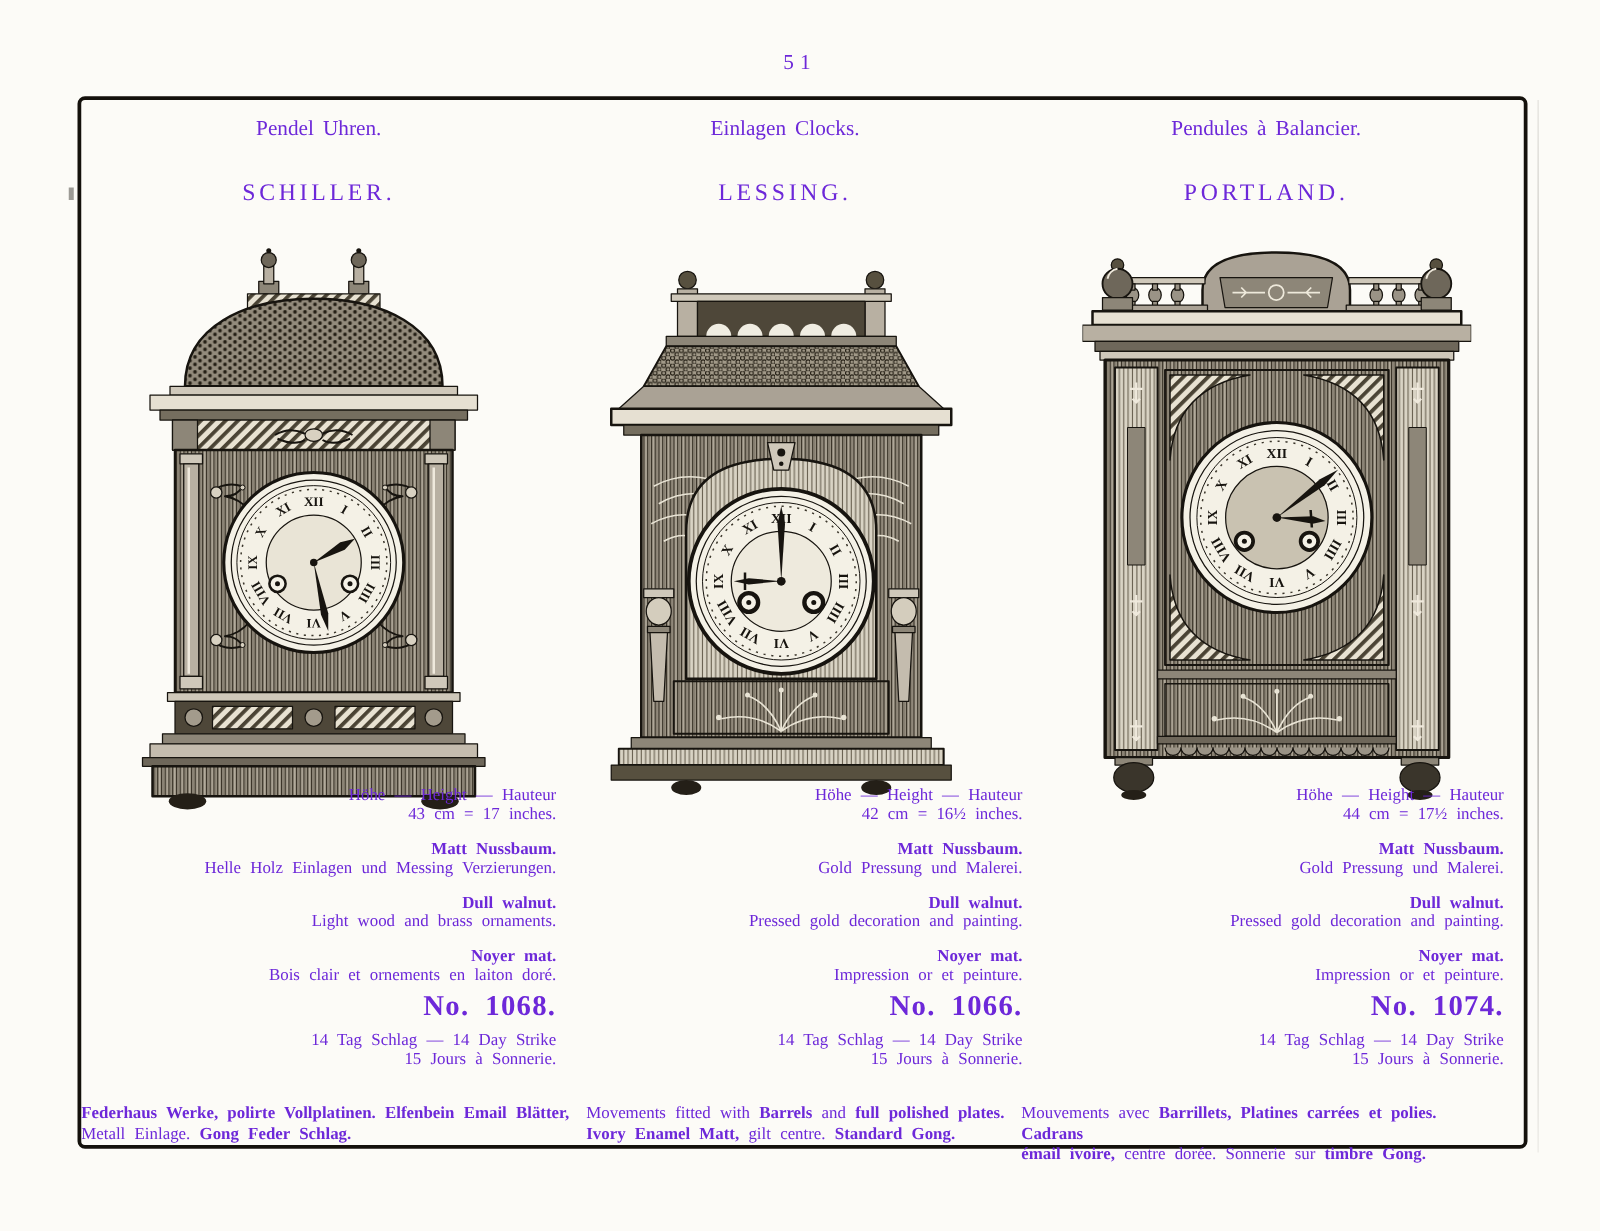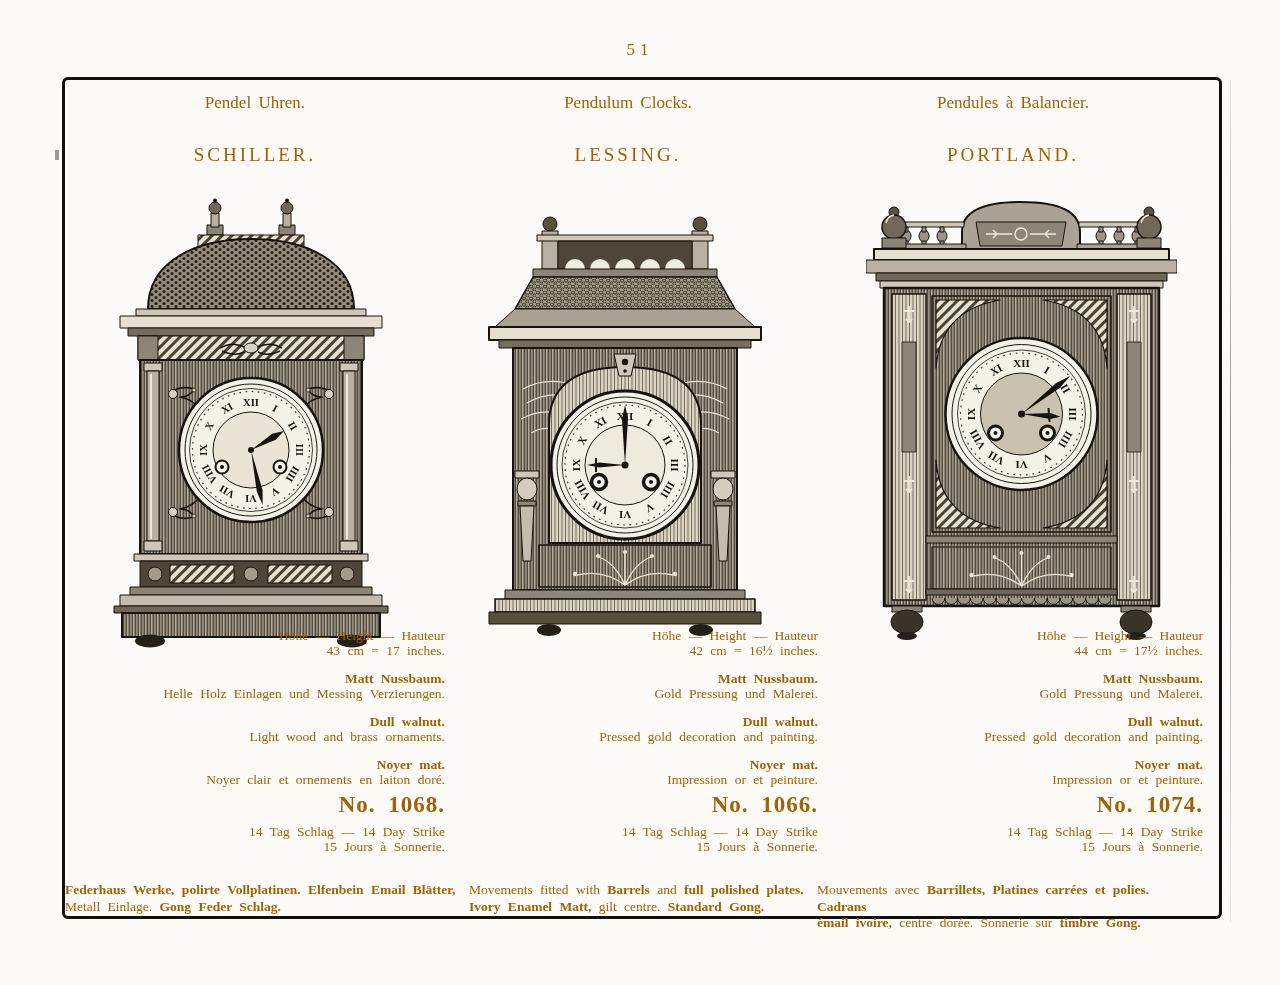--- a/index.html
+++ b/index.html
@@ -1,18 +1,18 @@
 <!DOCTYPE html>
 <html><head>
 <meta charset="utf-8">
 <style>
   html,body{margin:0;padding:0;}
   body{width:1280px;height:985px;background:#e8e6e0;}
   .page{position:relative;width:1280px;height:985px;background:#fcfbf7;overflow:hidden;
-        font-family:"Liberation Serif","DejaVu Serif",serif;color:#a16207;}
+        font-family:"Liberation Serif","DejaVu Serif",serif;color:#6d28d9;}
   .page-number{position:absolute;top:40px;left:0;width:100%;text-align:center;
         font-size:17px;letter-spacing:5px;}
   .frame{position:absolute;left:62px;top:77px;width:1154px;height:836px;
         border:3px solid #14110c;border-radius:6px;}
   .col{position:absolute;top:0;height:836px;}
   .col1{left:0;width:380px;}
   .col2{left:373px;width:380px;}
   .col3{left:758px;width:380px;}
   .lang-header{position:absolute;top:13px;width:100%;text-align:center;font-size:17px;word-spacing:3px;}
   .clock-name{position:absolute;top:64px;width:100%;text-align:center;font-size:19px;letter-spacing:3px;}
@@ -210,29 +210,29 @@
       </div>
 
       <div class="specs">
         <p>Höhe — Height — Hauteur</p>
         <p>43 cm = 17 inches.</p>
         <p class="b gap">Matt Nussbaum.</p>
         <p>Helle Holz Einlagen und Messing Verzierungen.</p>
         <p class="b gap">Dull walnut.</p>
         <p>Light wood and brass ornaments.</p>
         <p class="b gap">Noyer mat.</p>
-        <p>Noyer clair et ornements en laiton doré.</p>
+        <p>Bois clair et ornements en laiton doré.</p>
         <p class="model-number">No. 1068.</p>
         <p>14 Tag Schlag — 14 Day Strike</p>
         <p>15 Jours à Sonnerie.</p>
       </div>
     </div>
 
     <div class="col col2">
-      <div class="lang-header">Pendulum Clocks.</div>
+      <div class="lang-header">Einlagen Clocks.</div>
       <div class="clock-name">LESSING.</div>
 
       <div class="illustration ill2">
         <svg viewBox="0 0 276 427" width="276" height="427">
           <g stroke-linejoin="round">
 
             <circle cx="63" cy="11" r="7" fill="#57503f" stroke="#17140f"></circle>
             <circle cx="213" cy="11" r="7" fill="#57503f" stroke="#17140f"></circle>
             <rect x="55" y="18" width="16" height="38" fill="#b8b0a2" stroke="#17140f"></rect>
             <rect x="205" y="18" width="16" height="38" fill="#b8b0a2" stroke="#17140f"></rect>

